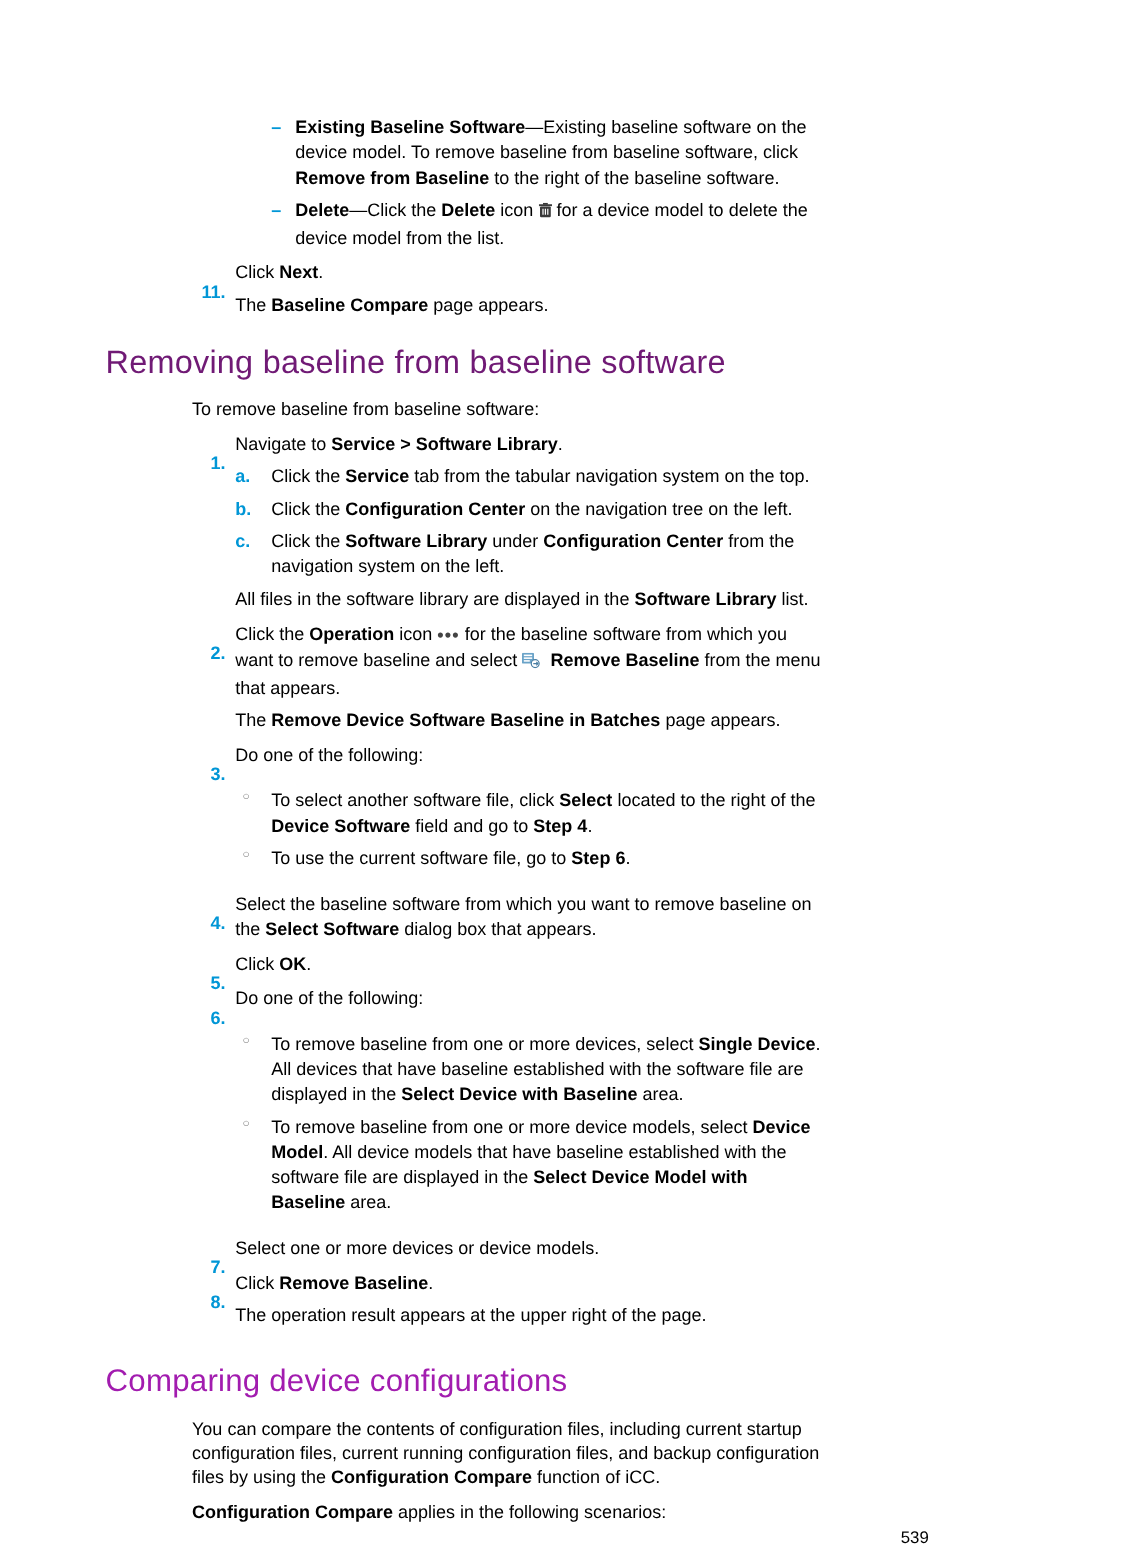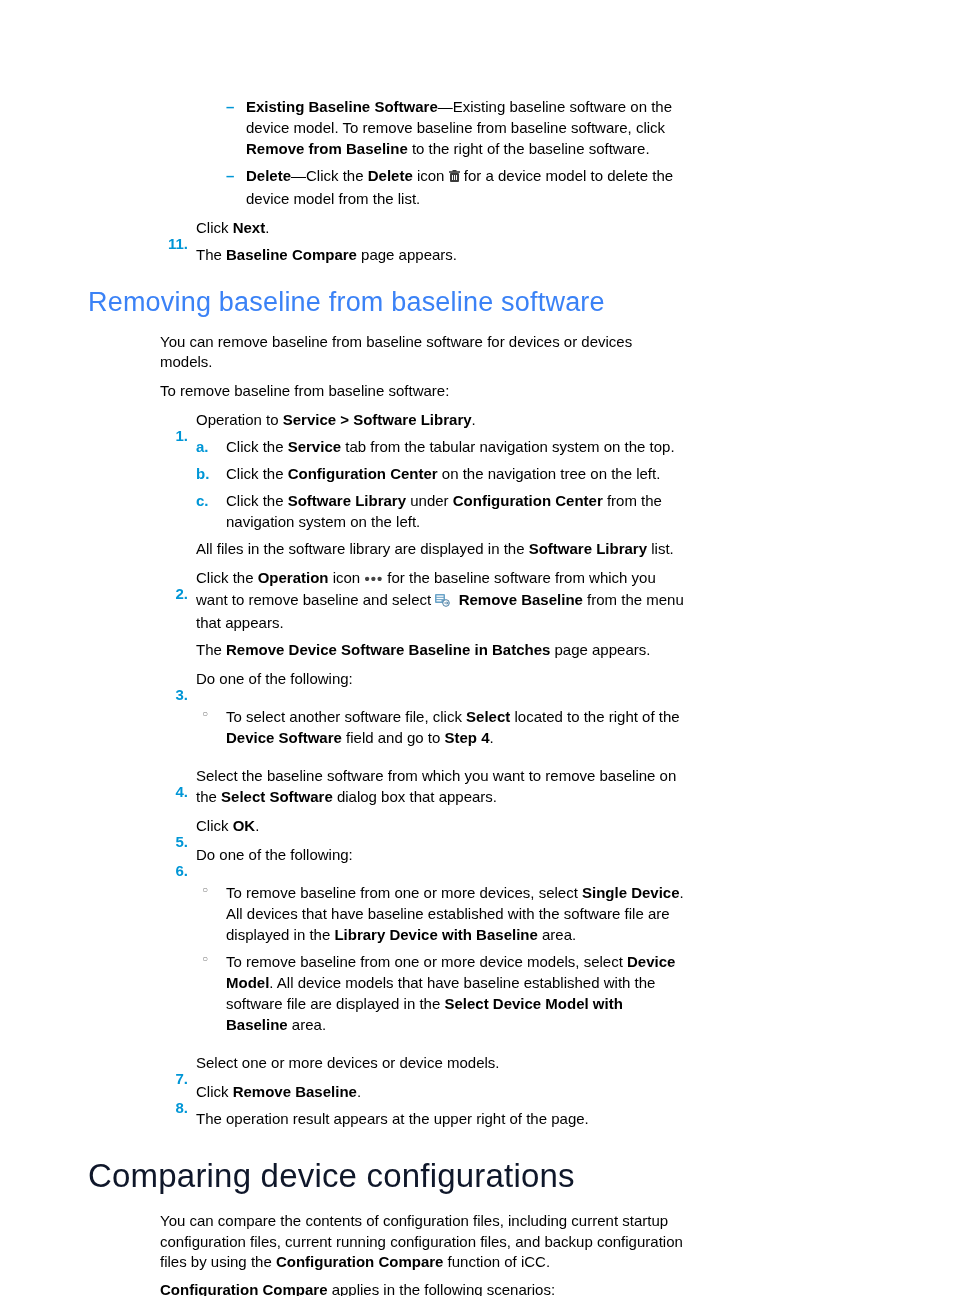--- a/index.html
+++ b/index.html
@@ -11,30 +11,30 @@
     background: #fff;
   }
   .page {
     width: 774px;
     min-height: 1296px;
     padding: 90px 88px 40px 88px;
     box-sizing: border-box;
     position: relative;
   }
   .h2 {
-    color: #3b82f6;
+    color: #701a75;
     font-size: 27px;
     font-weight: 400;
     margin: 22px 0 14px 0;
     font-family: Arial, Helvetica, sans-serif;
     letter-spacing: 0.2px;
   }
   .h1 {
-    color: #0f172a;
-    font-size: 33px;
+    color: #a21caf;
+    font-size: 26px;
     font-weight: 400;
     margin: 28px 0 16px 0;
     letter-spacing: 0.2px;
   }
   .body-indent {
     margin-left: 72px;
   }
   p.para {
     margin: 8px 0;
     line-height: 1.35;
@@ -167,28 +167,27 @@
       <span class="num">11.</span>
       <span>Click </span><strong>Next</strong><span>.</span>
       <div class="sub-result">
         <span>The </span><strong>Baseline Compare</strong><span> page appears.</span>
       </div>
     </li>
   </ol>
 
   <div class="h2">Removing baseline from baseline software</div>
   <div class="body-indent">
-    <p class="para">You can remove baseline from baseline software for devices or devices models.</p>
     <p class="para">To remove baseline from baseline software:</p>
 
     <ol class="ol-num">
 
       <li>
         <span class="num">1.</span>
-        <span>Operation to </span><strong>Service &gt; Software Library</strong><span>.</span>
+        <span>Navigate to </span><strong>Service &gt; Software Library</strong><span>.</span>
         <ol class="ol-alpha">
           <li><span class="alpha">a.</span><span>Click the </span><strong>Service</strong><span> tab from the tabular navigation system on the top.</span></li>
           <li><span class="alpha">b.</span><span>Click the </span><strong>Configuration Center</strong><span> on the navigation tree on the left.</span></li>
           <li><span class="alpha">c.</span><span>Click the </span><strong>Software Library</strong><span> under </span><strong>Configuration Center</strong><span> from the navigation system on the left.</span></li>
         </ol>
         <div class="sub-result">
           <span>All files in the software library are displayed in the </span><strong>Software Library</strong><span> list.</span>
         </div>
       </li>
 
@@ -211,38 +210,39 @@
         <div class="sub-result">
           <span>The </span><strong>Remove Device Software Baseline in Batches</strong><span> page appears.</span>
         </div>
       </li>
 
       <li>
         <span class="num">3.</span>
         <span>Do one of the following:</span>
         <ul class="ul-circ">
           <li><span>To select another software file, click </span><strong>Select</strong><span> located to the right of the </span><strong>Device Software</strong><span> field and go to </span><strong>Step 4</strong><span>.</span></li>
+          <li><span>To use the current software file, go to </span><strong>Step 6</strong><span>.</span></li>
         </ul>
       </li>
 
       <li>
         <span class="num">4.</span>
         <span>Select the baseline software from which you want to remove baseline on the </span><strong>Select Software</strong><span> dialog box that appears.</span>
       </li>
 
       <li>
         <span class="num">5.</span>
         <span>Click </span><strong>OK</strong><span>.</span>
       </li>
 
       <li>
         <span class="num">6.</span>
         <span>Do one of the following:</span>
         <ul class="ul-circ">
-          <li><span>To remove baseline from one or more devices, select </span><strong>Single Device</strong><span>. All devices that have baseline established with the software file are displayed in the </span><strong>Library Device with Baseline</strong><span> area.</span></li>
+          <li><span>To remove baseline from one or more devices, select </span><strong>Single Device</strong><span>. All devices that have baseline established with the software file are displayed in the </span><strong>Select Device with Baseline</strong><span> area.</span></li>
           <li><span>To remove baseline from one or more device models, select </span><strong>Device Model</strong><span>. All device models that have baseline established with the software file are displayed in the </span><strong>Select Device Model with Baseline</strong><span> area.</span></li>
         </ul>
       </li>
 
       <li>
         <span class="num">7.</span>
         <span>Select one or more devices or device models.</span>
       </li>
 
       <li>

